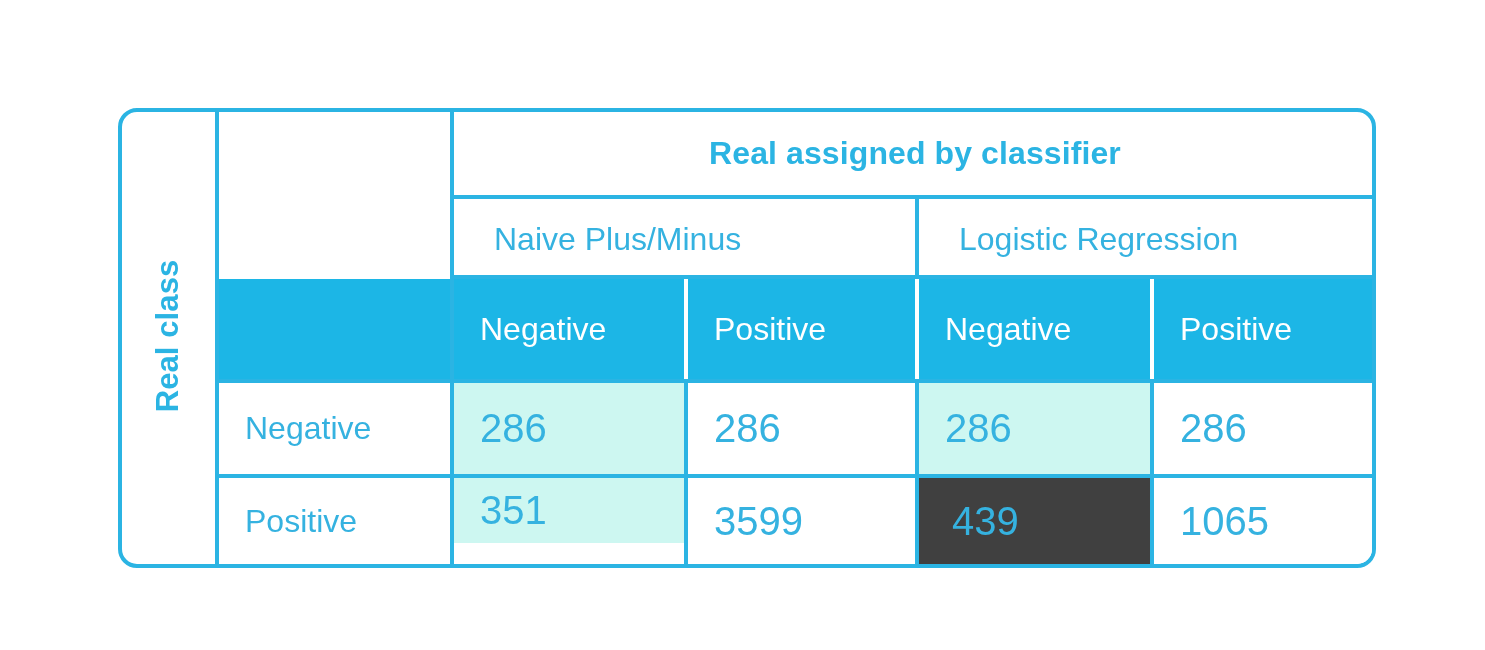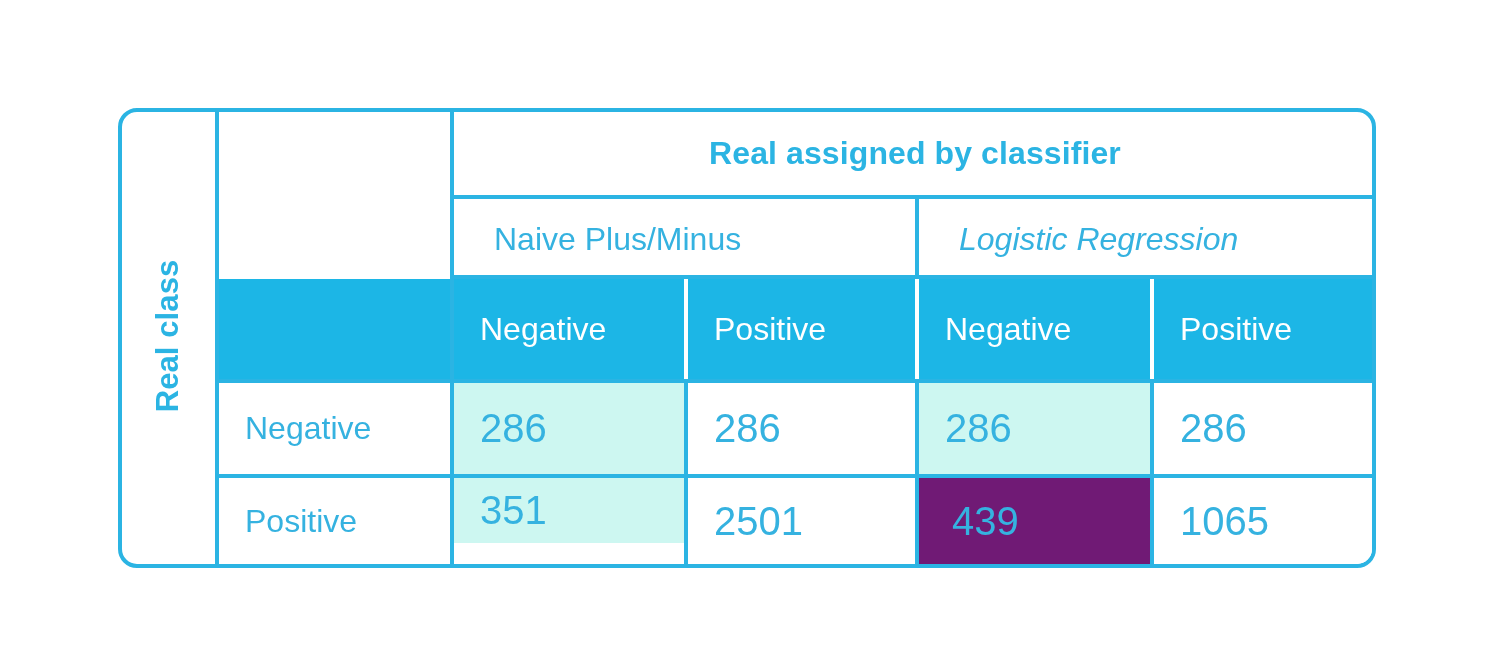--- a/index.html
+++ b/index.html
@@ -121,37 +121,37 @@
     font-weight: normal;
     color: #35B2E0;
   }
 
   .blue-filler {
     position: absolute;
     background: #1CB6E6;
   }
 
   .fill-mint { background: #CDF7F1; }
-  .fill-pink { background: #701a75; padding-left: 33px; }
+  .fill-pink { background: #404040; padding-left: 33px; }
   .fill-white { background: #ffffff; }
 </style>
 </head>
 <body>
 
 <div id="stage">
 
   <div class="table-frame">
 
     <div class="blue-filler" style="left:97px; top:167px; width:1157px; height:100px;"></div>
 
     <div class="cell title-cell" style="left:332px; top:0px; width:922px; height:83px;">Real assigned by classifier</div>
 
     <div class="cell group-cell" style="left:332px; top:87px; width:461px; height:80px;">Naive Plus/Minus</div>
 
-    <div class="cell group-cell" style="left:797px; top:87px; width:484px; height:80px;font-style:italic;">Logistic Regression</div>
+    <div class="cell group-cell" style="left:797px; top:87px; width:484px; height:80px;">Logistic Regression</div>
 
     <div class="cell head-cell" style="left:332px; top:167px; width:230px; height:100px;">Negative</div>
 
     <div class="cell head-cell" style="left:566px; top:167px; width:227px; height:100px;">Positive</div>
 
     <div class="cell head-cell" style="left:797px; top:167px; width:231px; height:100px;">Negative</div>
 
     <div class="cell head-cell" style="left:1032px; top:167px; width:222px; height:100px;">Positive</div>
 
     <div class="cell rowlabel-cell fill-white" style="left:97px; top:271px; width:231px; height:91px;">Negative</div>
@@ -161,21 +161,21 @@
     <div class="cell data-cell fill-white" style="left:566px; top:271px; width:227px; height:91px;">286</div>
 
     <div class="cell data-cell fill-mint" style="left:797px; top:271px; width:231px; height:91px;">286</div>
 
     <div class="cell data-cell fill-white" style="left:1032px; top:271px; width:222px; height:91px;">286</div>
 
     <div class="cell rowlabel-cell fill-white" style="left:97px; top:366px; width:231px; height:86px;">Positive</div>
 
     <div class="cell data-cell fill-mint" style="left:332px; top:366px; width:230px; height:65px;">351</div>
 
-    <div class="cell data-cell fill-white" style="left:566px; top:366px; width:227px; height:86px;">2501</div>
+    <div class="cell data-cell fill-white" style="left:566px; top:366px; width:227px; height:86px;">3599</div>
 
     <div class="cell data-cell fill-pink" style="left:797px; top:366px; width:231px; height:86px;">439</div>
 
     <div class="cell data-cell fill-white" style="left:1032px; top:366px; width:222px; height:86px;">1065</div>
 
     <div class="rule-v" style="left:93px; top:-4px; height:464px;"></div>
 
     <div class="rule-v" style="left:328px; top:-4px; height:464px;"></div>
 
     <div class="rule-v" style="left:793px; top:83px; height:377px;"></div>

